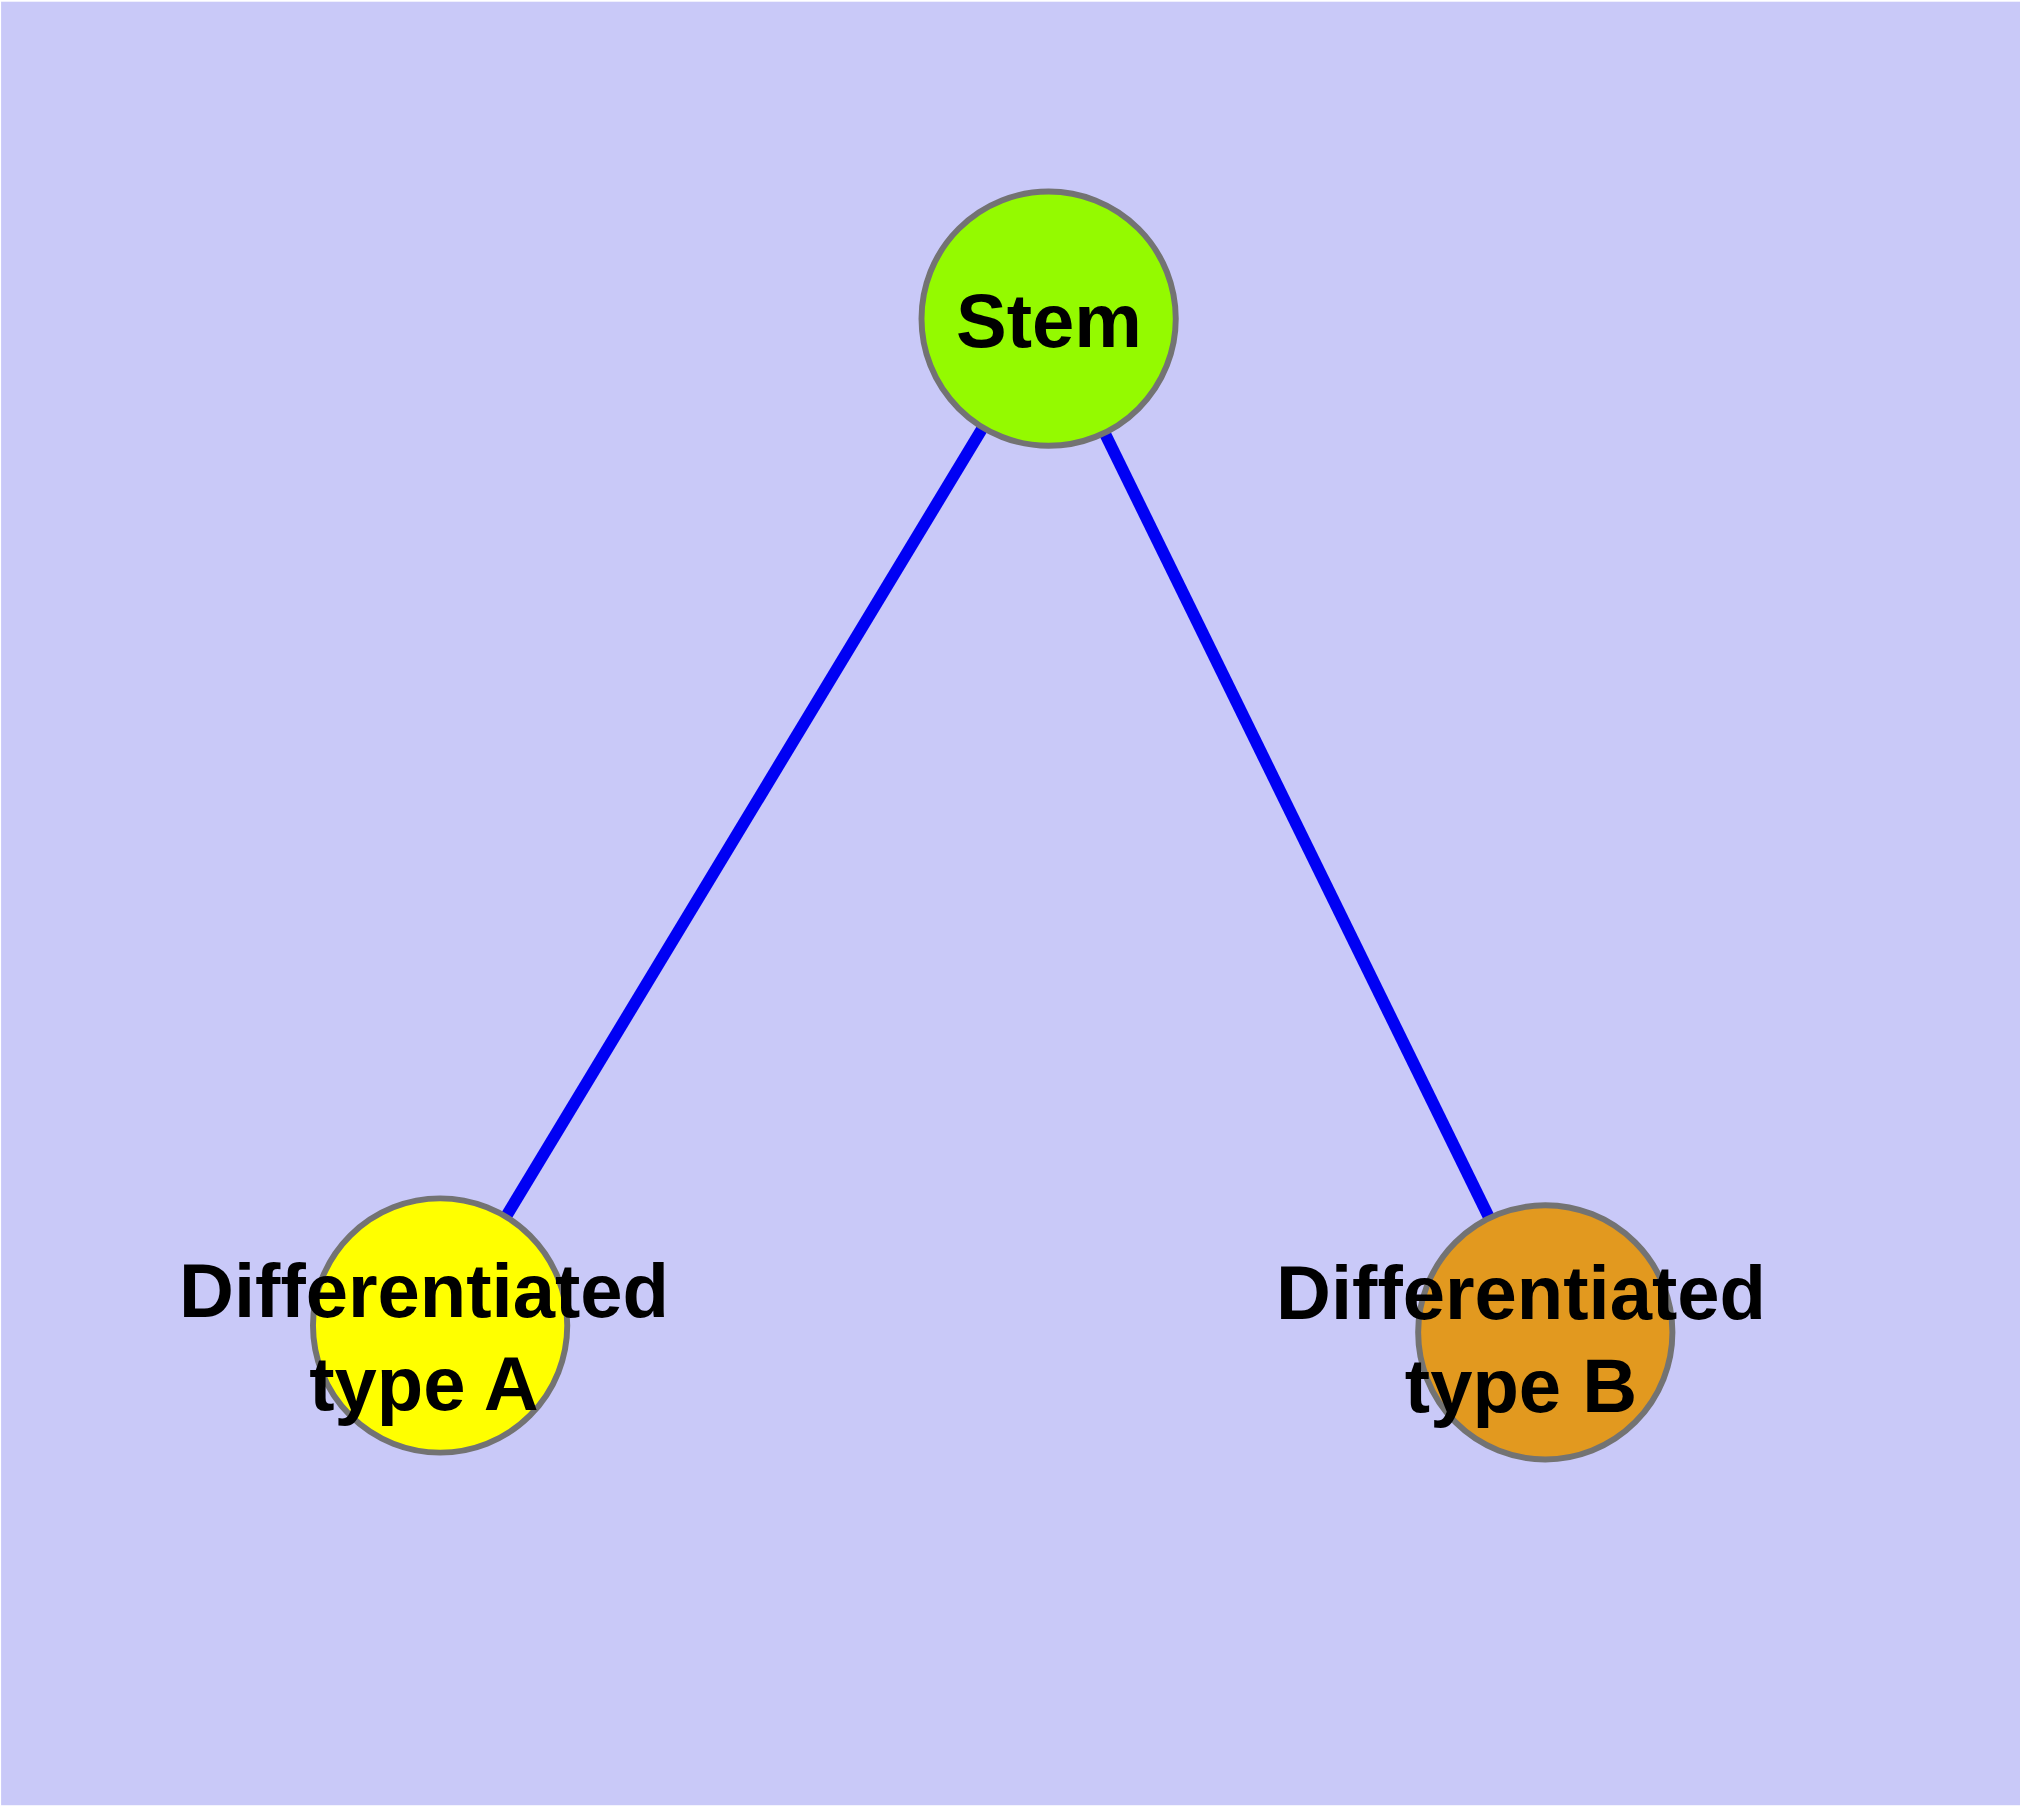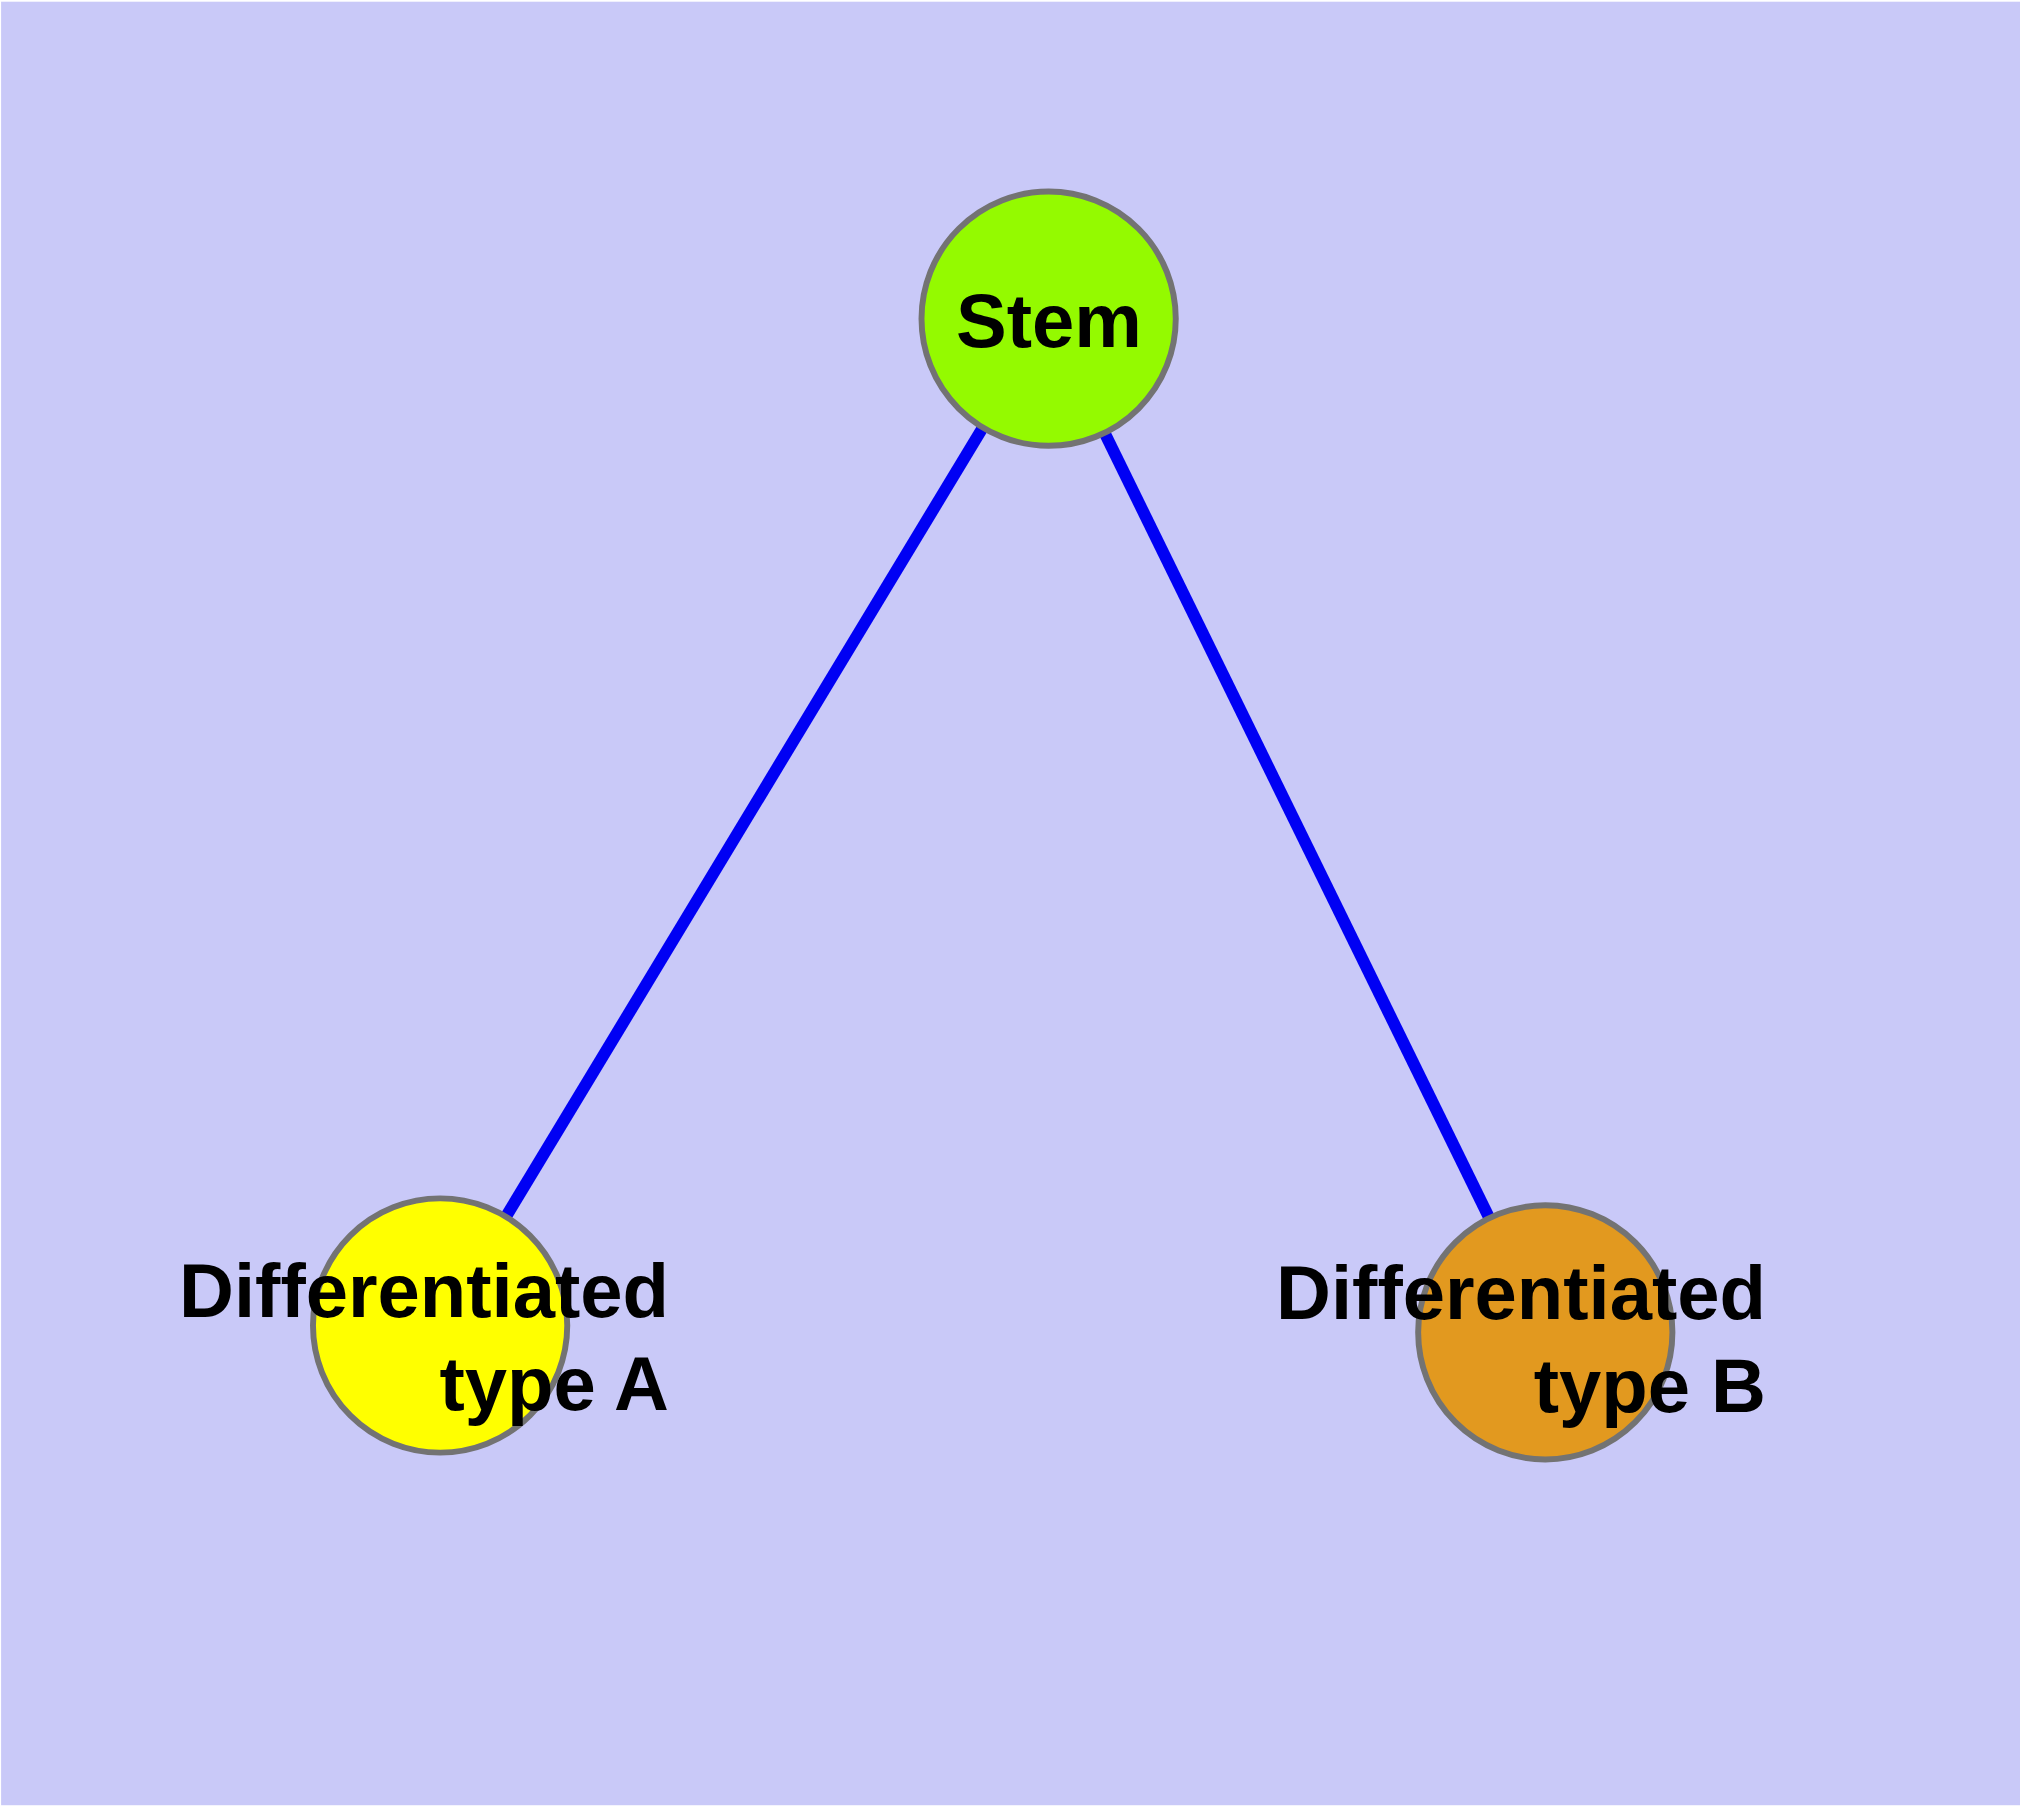--- a/index.html
+++ b/index.html
@@ -33,21 +33,21 @@
     stroke-linecap: butt;
     fill: none;
   }
   .node-label {
     position: absolute;
     transform: translate(-50%, -50%);
     color: #000000;
     font-weight: 700;
     font-size: 76px;
     line-height: 93px;
-    text-align: right;
+    text-align: center;
     white-space: pre-line;
     letter-spacing: 0;
     user-select: none;
   }
   #label-stem   { left: 1049px; top: 320px;  }
   #label-type-a { left: 424px;  top: 1337px; }
   #label-type-b { left: 1521px; top: 1339px; }
 </style>
 </head>
 <body>

